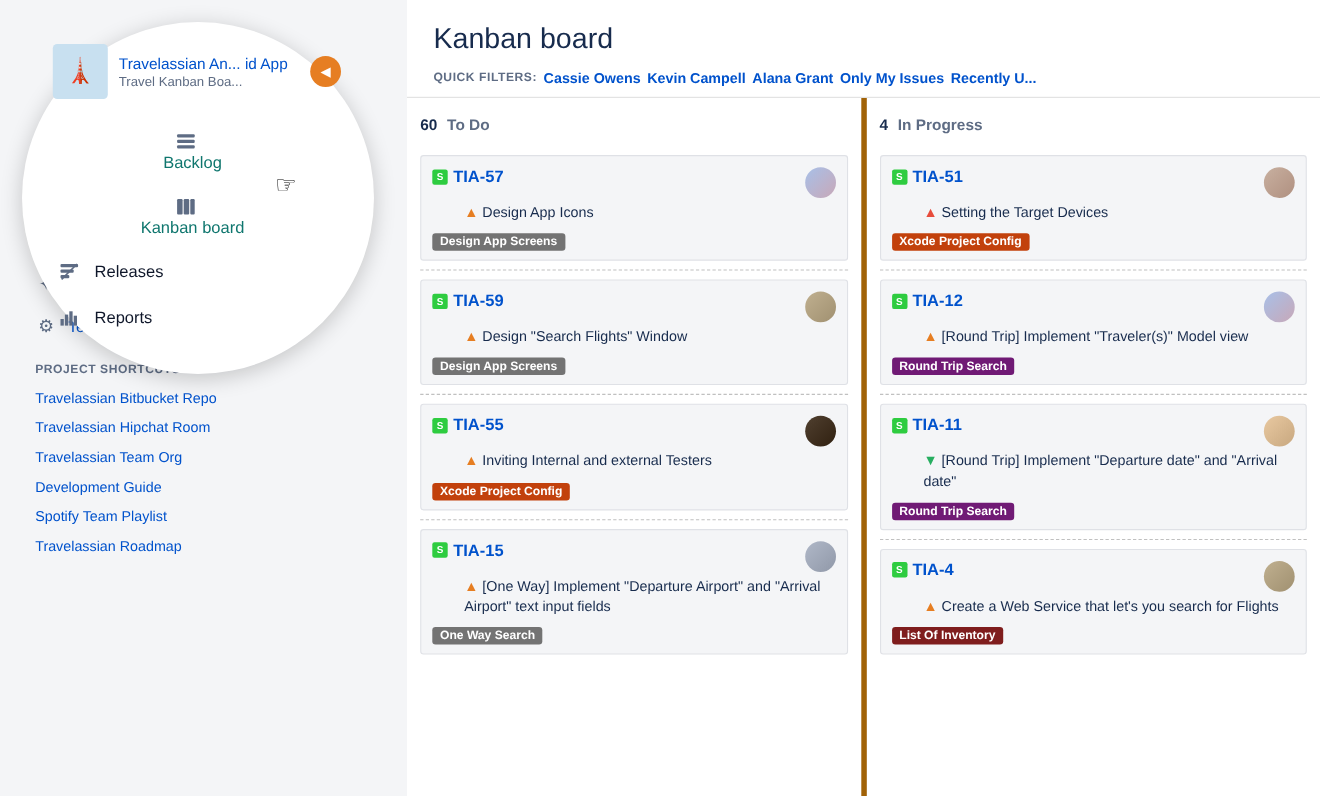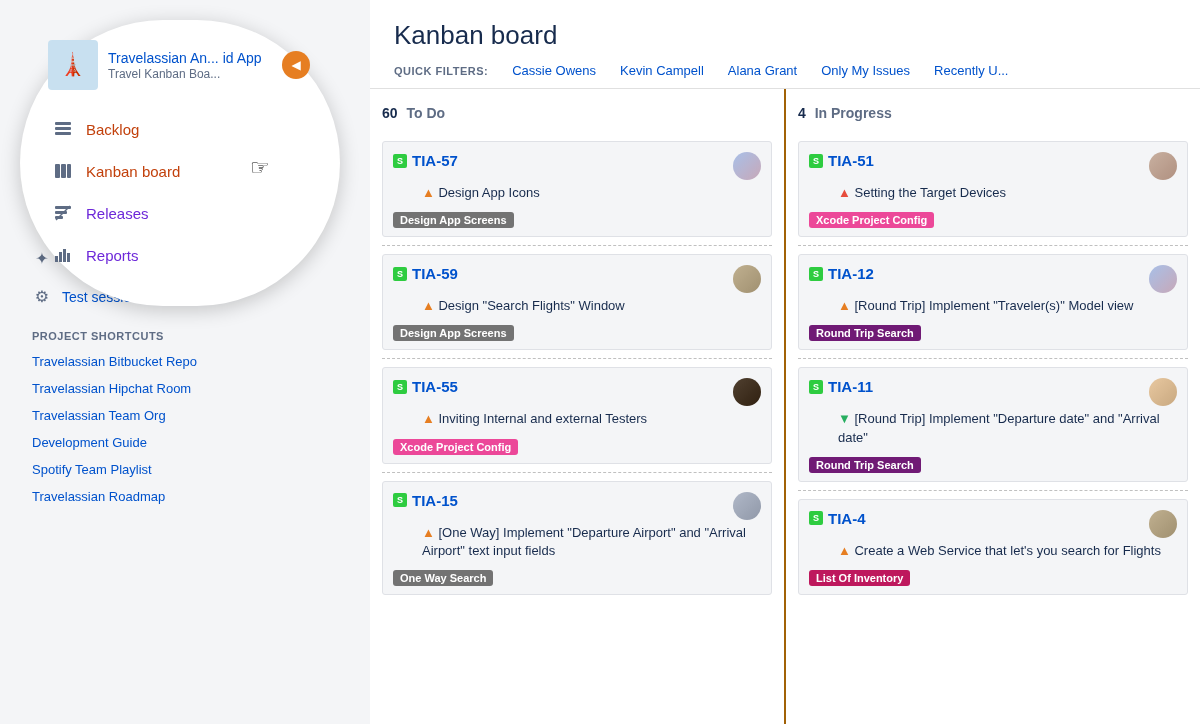--- a/index.html
+++ b/index.html
@@ -77,24 +77,24 @@
       flex-shrink: 0;
     }
 
     .dropdown-popup .nav-item {
       display: flex;
       align-items: center;
       padding: 10px 12px;
       border-radius: 4px;
       cursor: pointer;
       font-size: 15px;
-      color: #6d28d9;
+      color: #0f172a;
       font-weight: 500;
     }
-    .dropdown-popup .nav-item.active { color: #c2410c; }
+    .dropdown-popup .nav-item.active { color: #0f766e; flex-direction: column; }
 
     .nav-icon {
       width: 22px;
       height: 22px;
       margin-right: 12px;
       display: flex;
       align-items: center;
       justify-content: center;
       color: #5e6c84;
     }
@@ -157,48 +157,49 @@
     .board-title {
       font-size: 26px;
       font-weight: normal;
       color: #172b4d;
       margin-bottom: 12px;
     }
 
     .quick-filters {
       display: flex;
       align-items: center;
-      gap: 24px;
+      gap: 6px;
       font-size: 13px;
     }
 
     .quick-filters-label {
       font-size: 11px;
       font-weight: bold;
       color: #5e6c84;
       letter-spacing: 0.5px;
       text-transform: uppercase;
     }
 
     .filter-link {
       color: #0052cc;
       cursor: pointer;
       font-size: 13px;
+      font-weight: bold;
     }
 
     .board-columns {
       display: flex;
       flex: 1;
       overflow: hidden;
     }
 
     .board-column {
       flex: 1;
       padding: 16px 12px;
-      border-right: 2px solid #a16207;
+      border-right: 5px solid #a16207;
       overflow-y: auto;
     }
     .board-column:last-child { border-right: none; }
 
     .column-header {
       font-size: 14px;
       font-weight: 600;
       color: #5e6c84;
       margin-bottom: 12px;
       padding-bottom: 8px;
@@ -278,23 +279,23 @@
       display: inline-block;
       padding: 2px 7px;
       border-radius: 3px;
       font-size: 11px;
       font-weight: bold;
       color: white;
       margin-top: 4px;
     }
 
     .label-orange { background: #737373; }
-    .label-brown { background: #ec4899; }
+    .label-brown { background: #c2410c; }
     .label-green { background: #701a75; }
-    .label-blue { background: #be185d; }
+    .label-blue { background: #7f1d1d; }
 
     .card-separator {
       border: none;
       border-top: 1px dashed #c0c0c0;
       margin: 8px 0;
     }
 
     
     .av1 { background: linear-gradient(135deg, #a8c0e8 0%, #c8a8b8 100%); }
     .av2 { background: linear-gradient(135deg, #c0b090 0%, #a09070 100%); }

